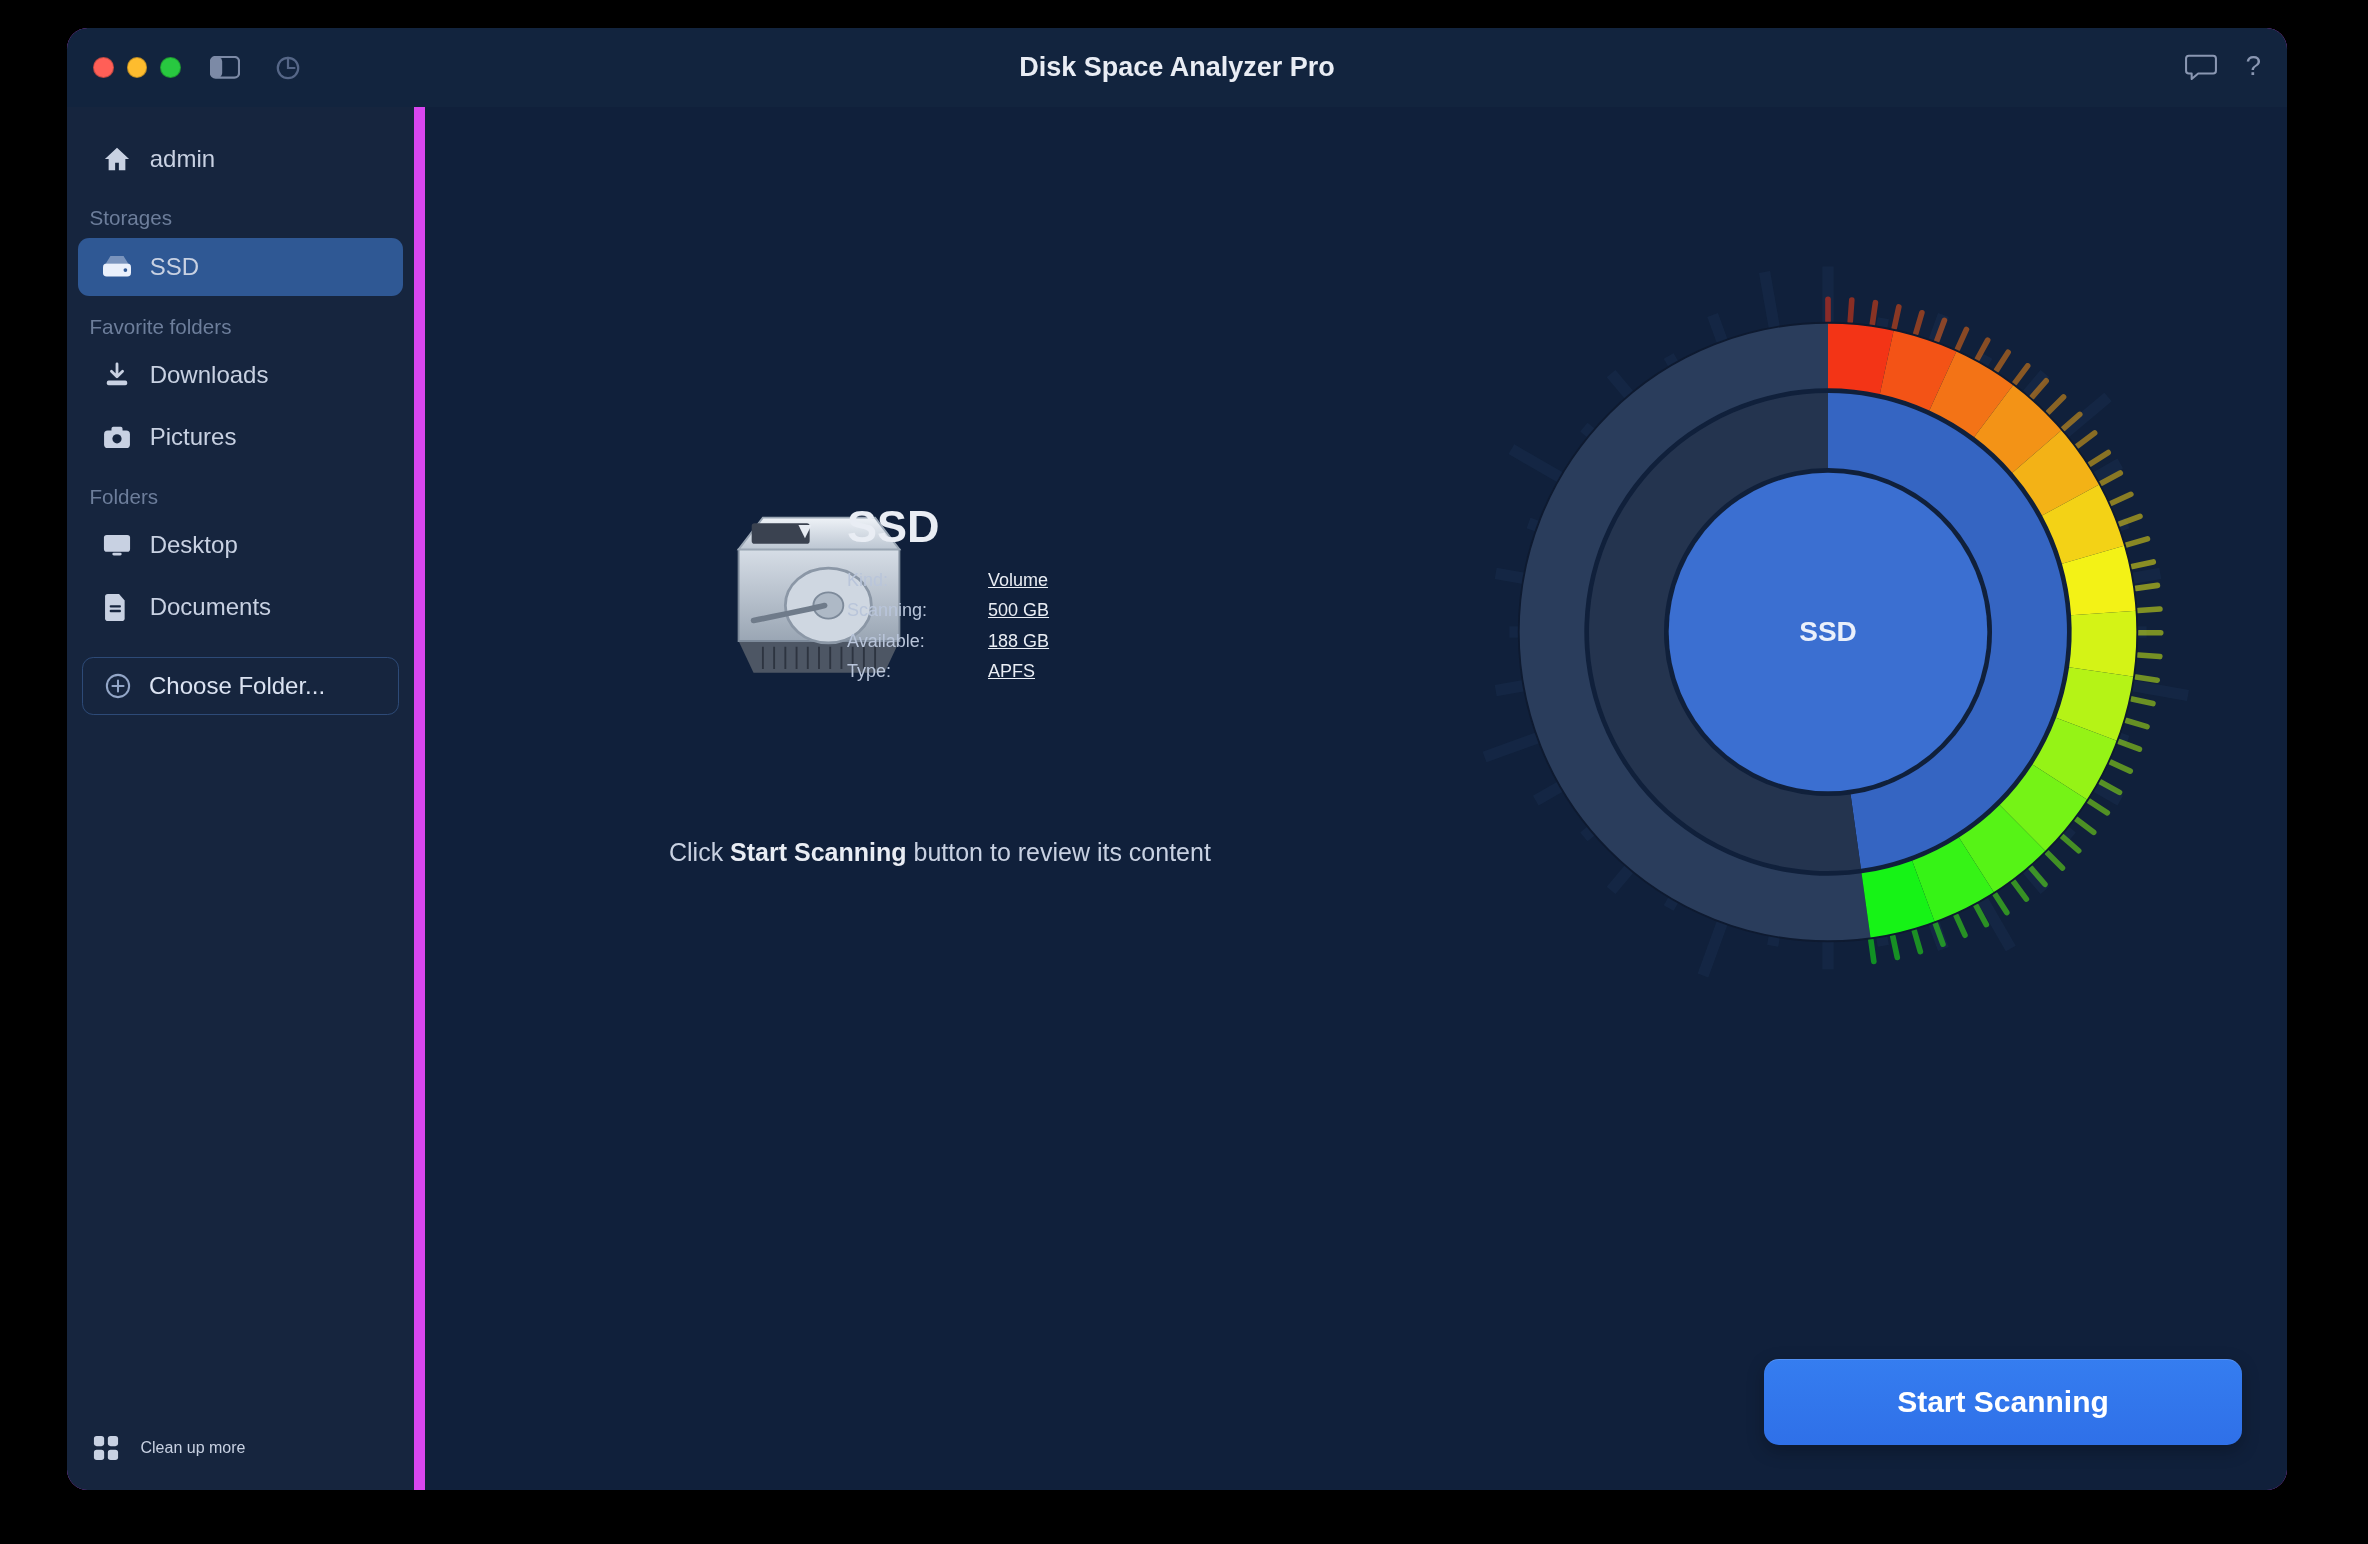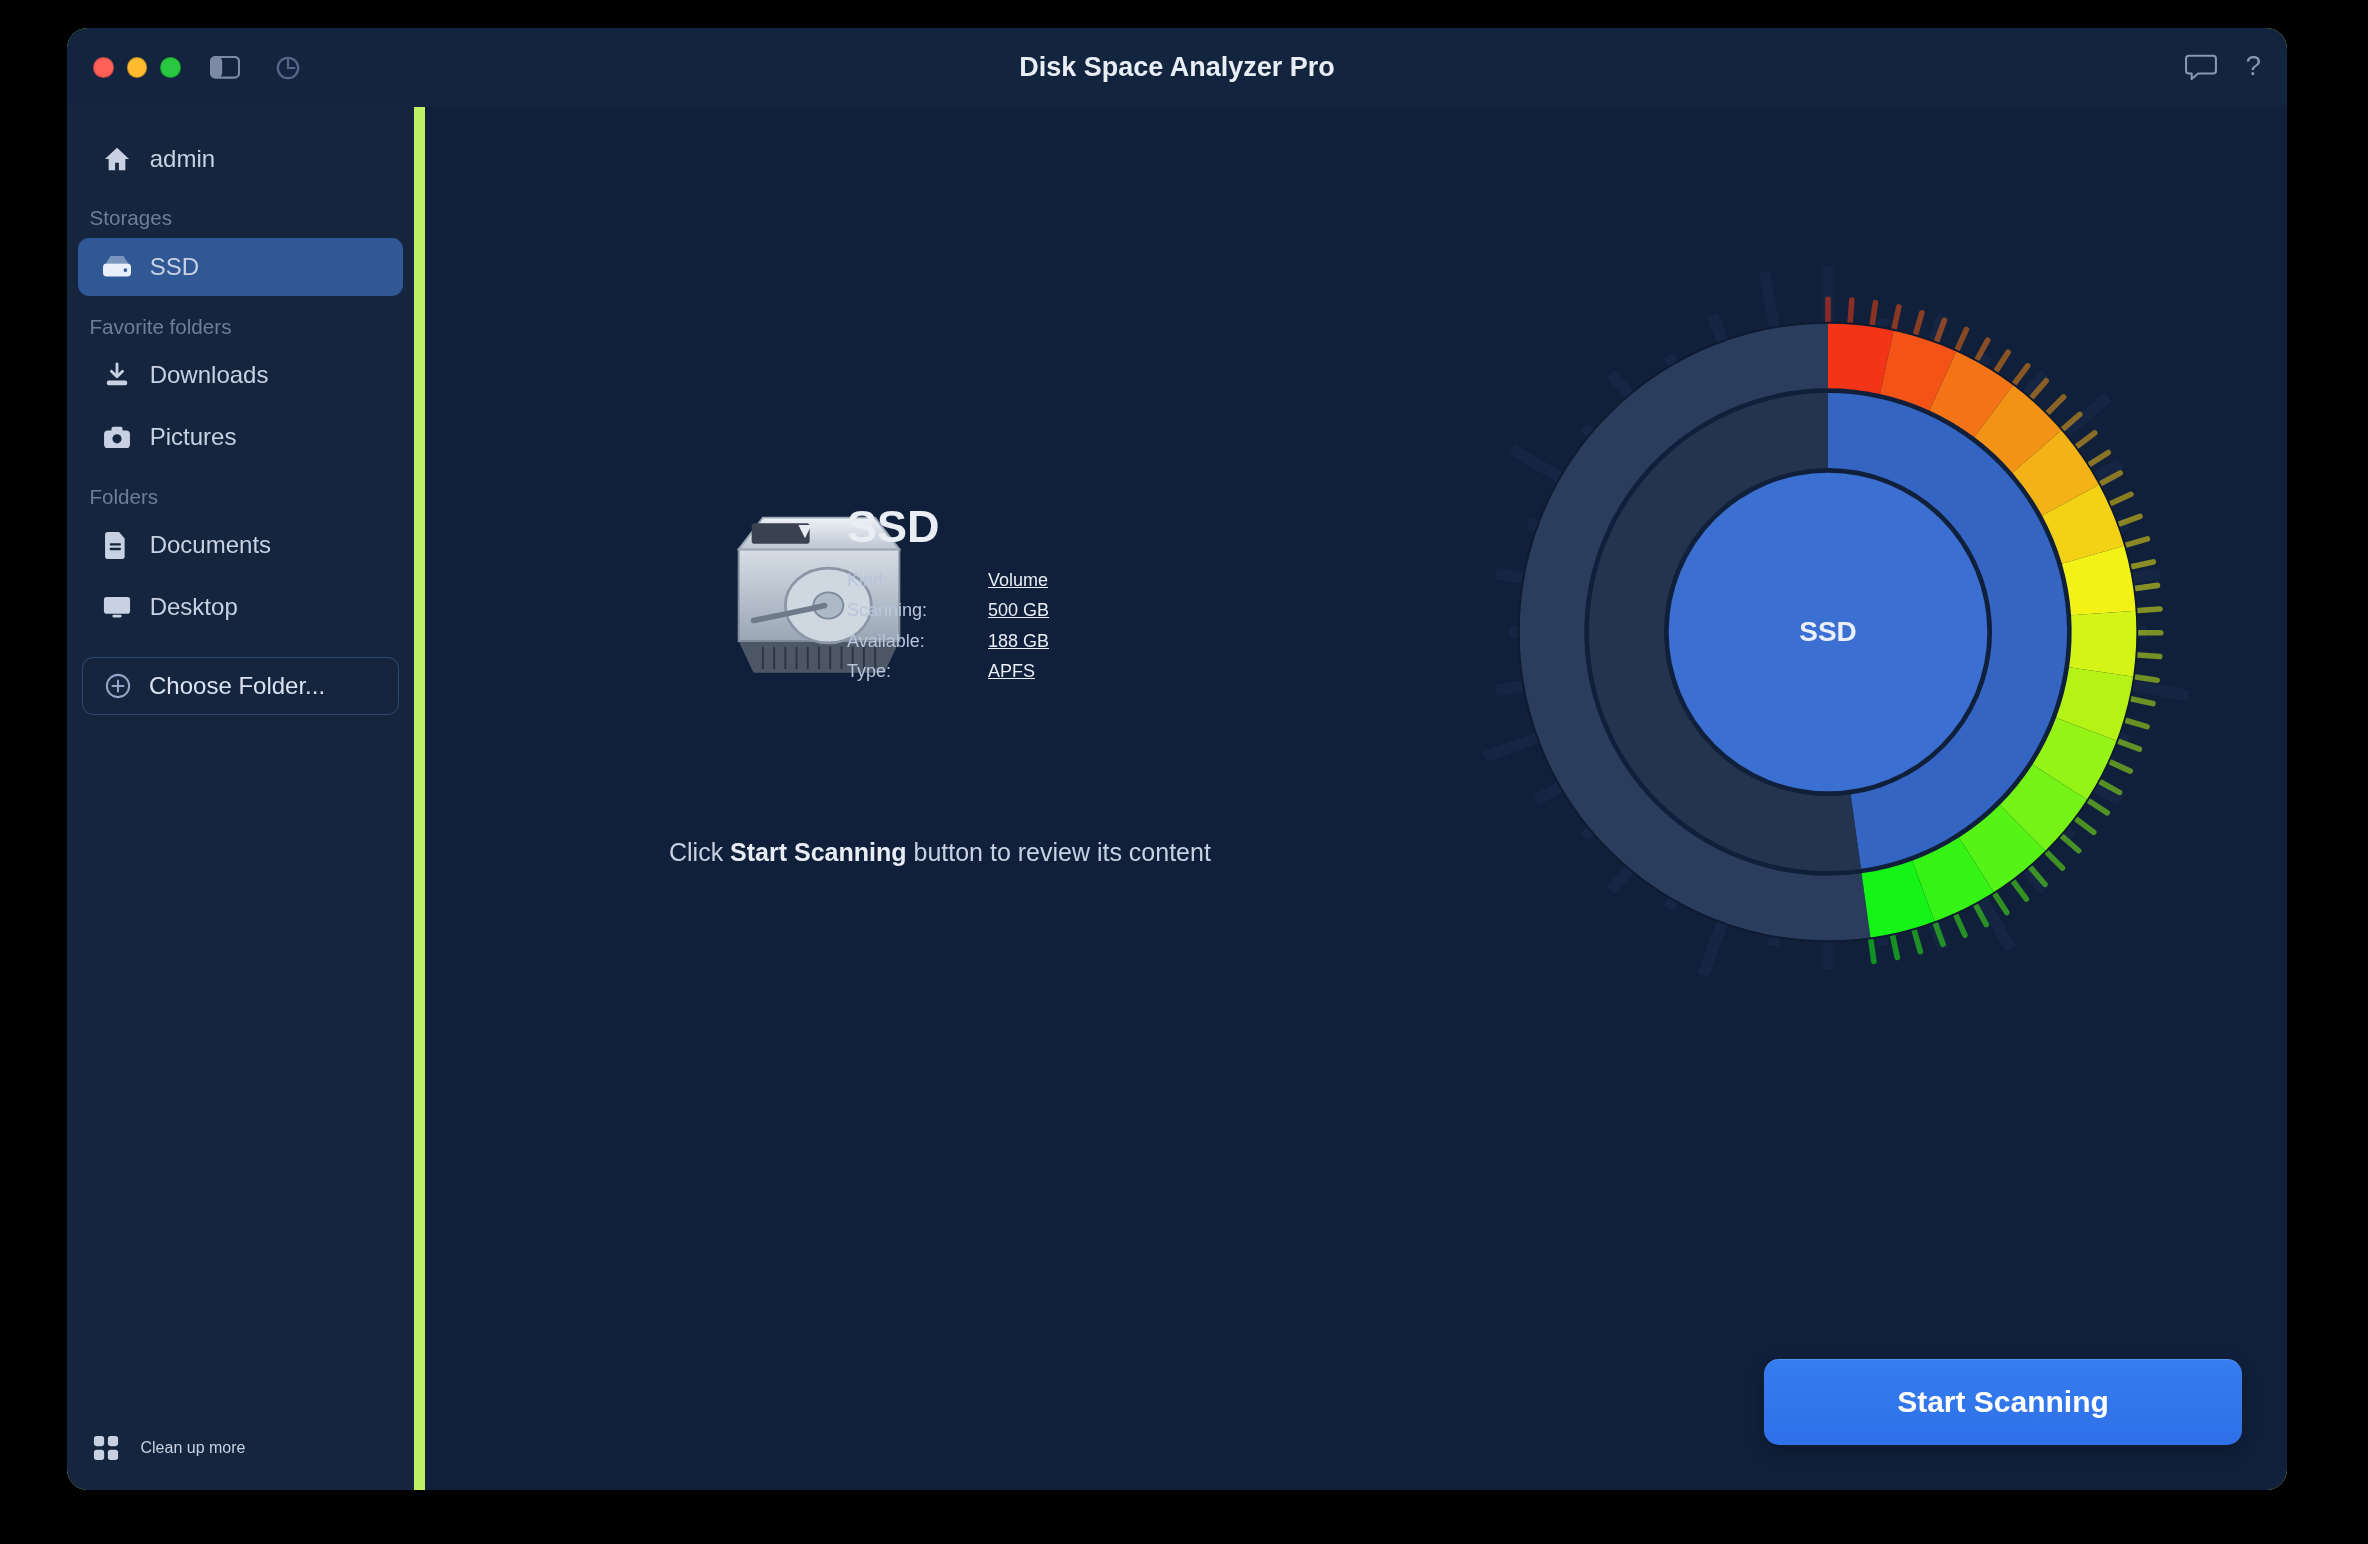--- a/index.html
+++ b/index.html
@@ -8,21 +8,21 @@
     background: #000;
     font-family: -apple-system, "Helvetica Neue", Arial, sans-serif;
     -webkit-font-smoothing: antialiased;
   }
   .stage { position: relative; width: 2369px; height: 1544px; }
   .window {
     position: absolute;
     left: 67px; top: 28px;
     width: 2220px; height: 1462px;
     border-radius: 20.6px;
-    background: #bef264;
+    background: #d946ef;
     box-shadow: 0 37px 75px rgba(0,0,0,.6), 0 0 0 0.9px rgba(0,0,0,.8);
     overflow: hidden;
     display: flex; flex-direction: column;
   }
 
   
   .titlebar {
     height: 79px; flex: 0 0 79px;
     background: #12243e;
     display: flex; align-items: center;
@@ -214,36 +214,36 @@
                 <circle cx="15" cy="15" r="5" fill="#16253e"></circle>
                 <rect x="9" y="2" width="12" height="6" rx="2"></rect>
               </svg>
           </span>
           <span>Pictures</span>
         </div>
 
         <div class="sb-section">Folders</div>
         <div class="sb-item">
           <span class="sb-icon">
+            <svg width="28" height="22.5" viewBox="0 0 30 24" fill="#c8d1e2">
+                <rect x="1" y="1" width="28" height="18" rx="3"></rect>
+                <rect x="10" y="20" width="10" height="3" rx="1.5"></rect>
+              </svg>
+          </span>
+          <span>Desktop</span>
+        </div>
+        <div class="sb-item">
+          <span class="sb-icon">
             <svg width="22.5" height="28" viewBox="0 0 24 30" fill="#c8d1e2">
                 <path d="M3 1h12l6 7v19a3 3 0 0 1-3 3H3a3 3 0 0 1-3-3V4a3 3 0 0 1 3-3z"></path>
                 <rect x="5" y="13" width="12" height="2.5" rx="1" fill="#16253e"></rect>
                 <rect x="5" y="18" width="12" height="2.5" rx="1" fill="#16253e"></rect>
               </svg>
           </span>
           <span>Documents</span>
-        </div>
-        <div class="sb-item">
-          <span class="sb-icon">
-            <svg width="28" height="22.5" viewBox="0 0 30 24" fill="#c8d1e2">
-                <rect x="1" y="1" width="28" height="18" rx="3"></rect>
-                <rect x="10" y="20" width="10" height="3" rx="1.5"></rect>
-              </svg>
-          </span>
-          <span>Desktop</span>
         </div>
 
         <div class="sb-choose">
           <span class="sb-icon">
             <svg width="26" height="26" viewBox="0 0 28 28" fill="none">
                 <circle cx="14" cy="14" r="12" stroke="#93a6c7" stroke-width="2.2"></circle>
                 <path d="M14 8v12M8 14h12" stroke="#93a6c7" stroke-width="2.2" stroke-linecap="round"></path>
               </svg>
           </span>
           <span>Choose Folder...</span>

